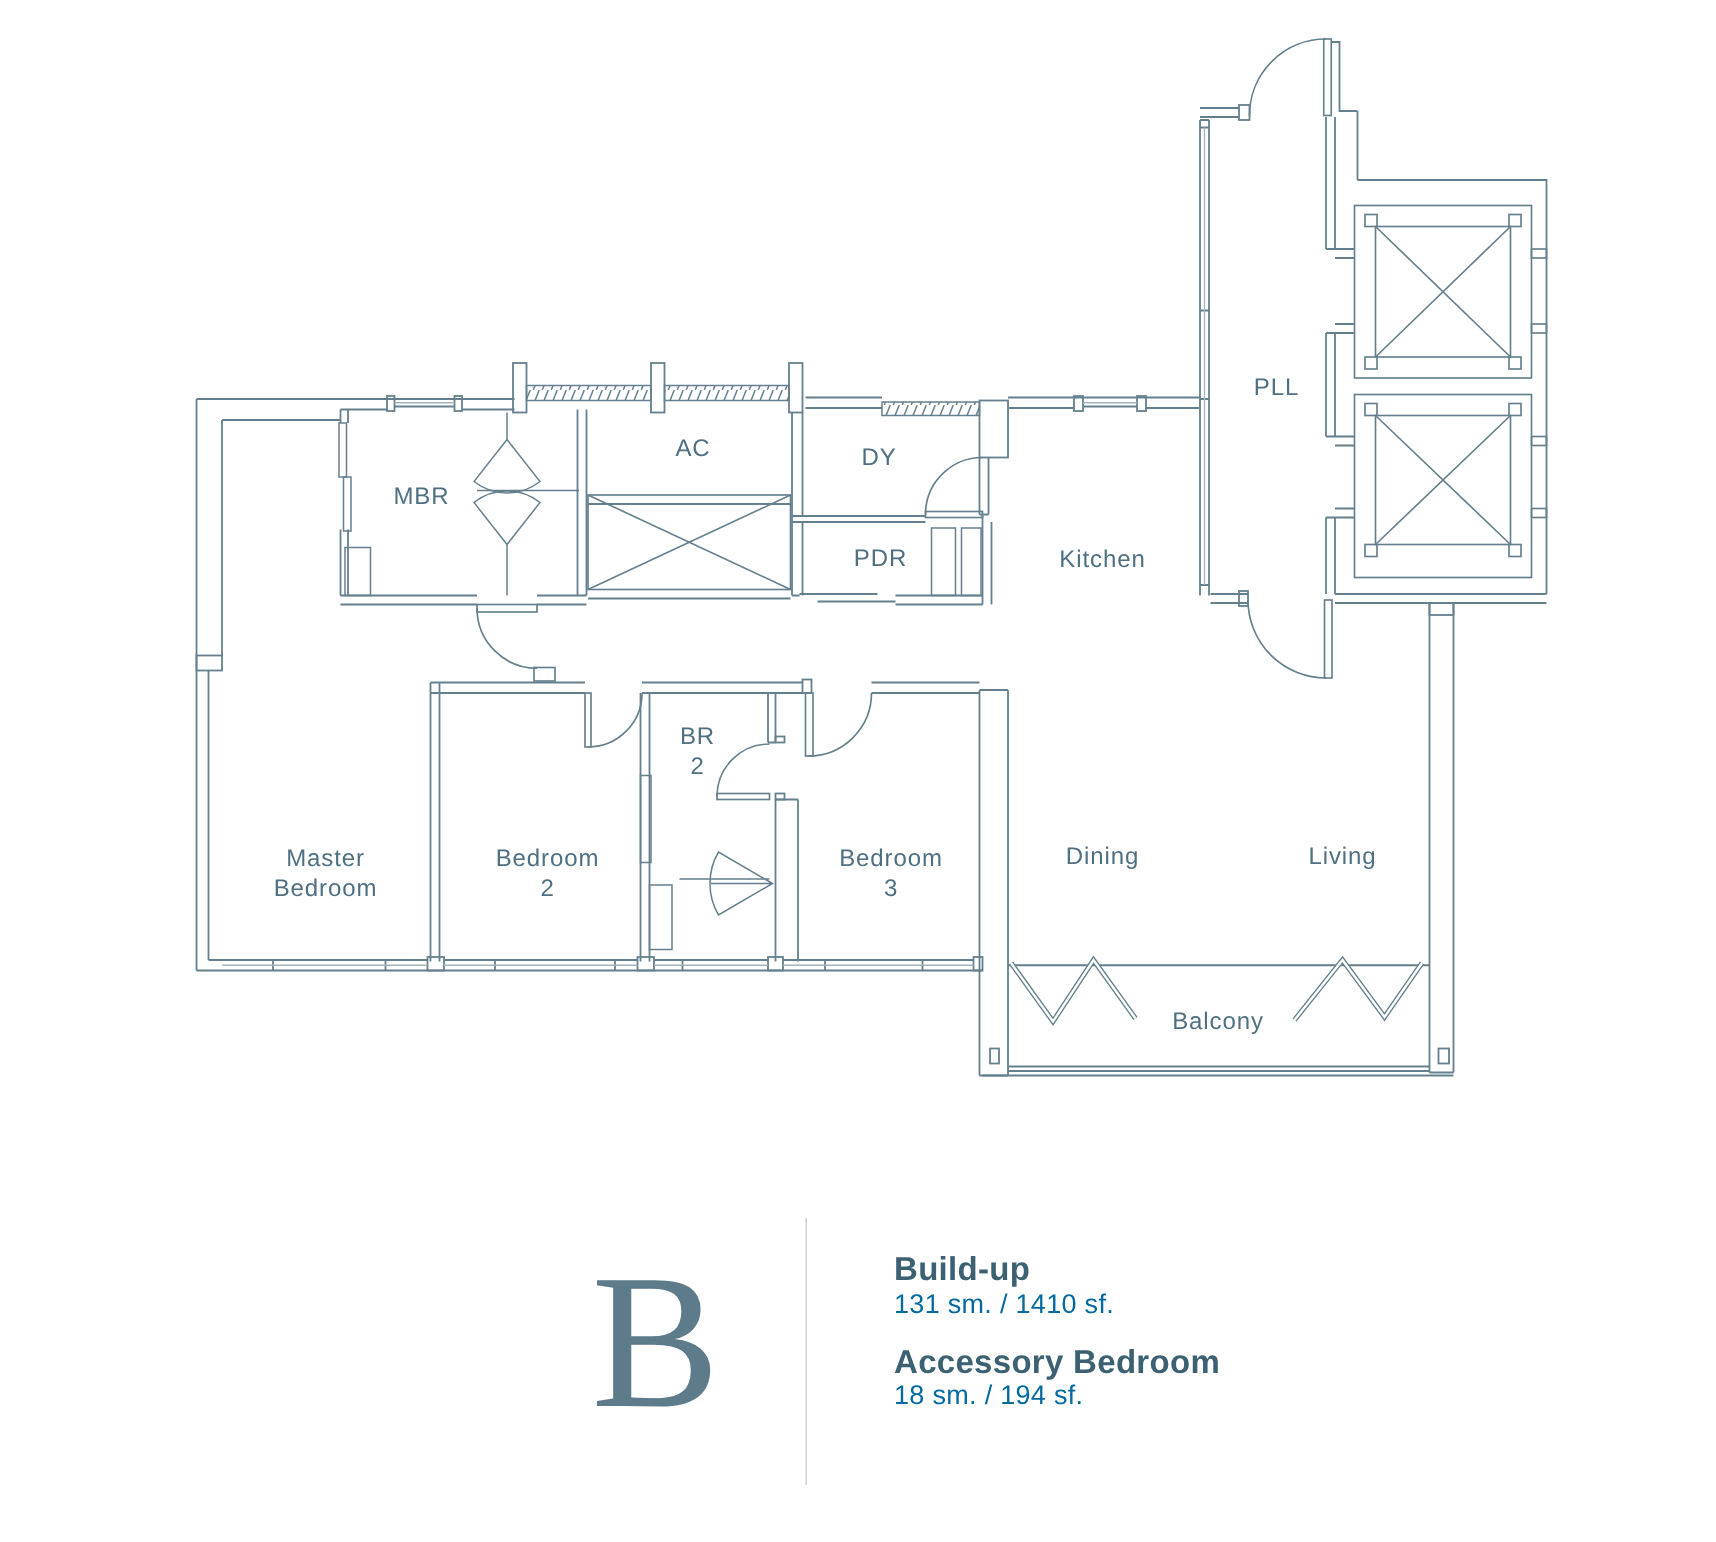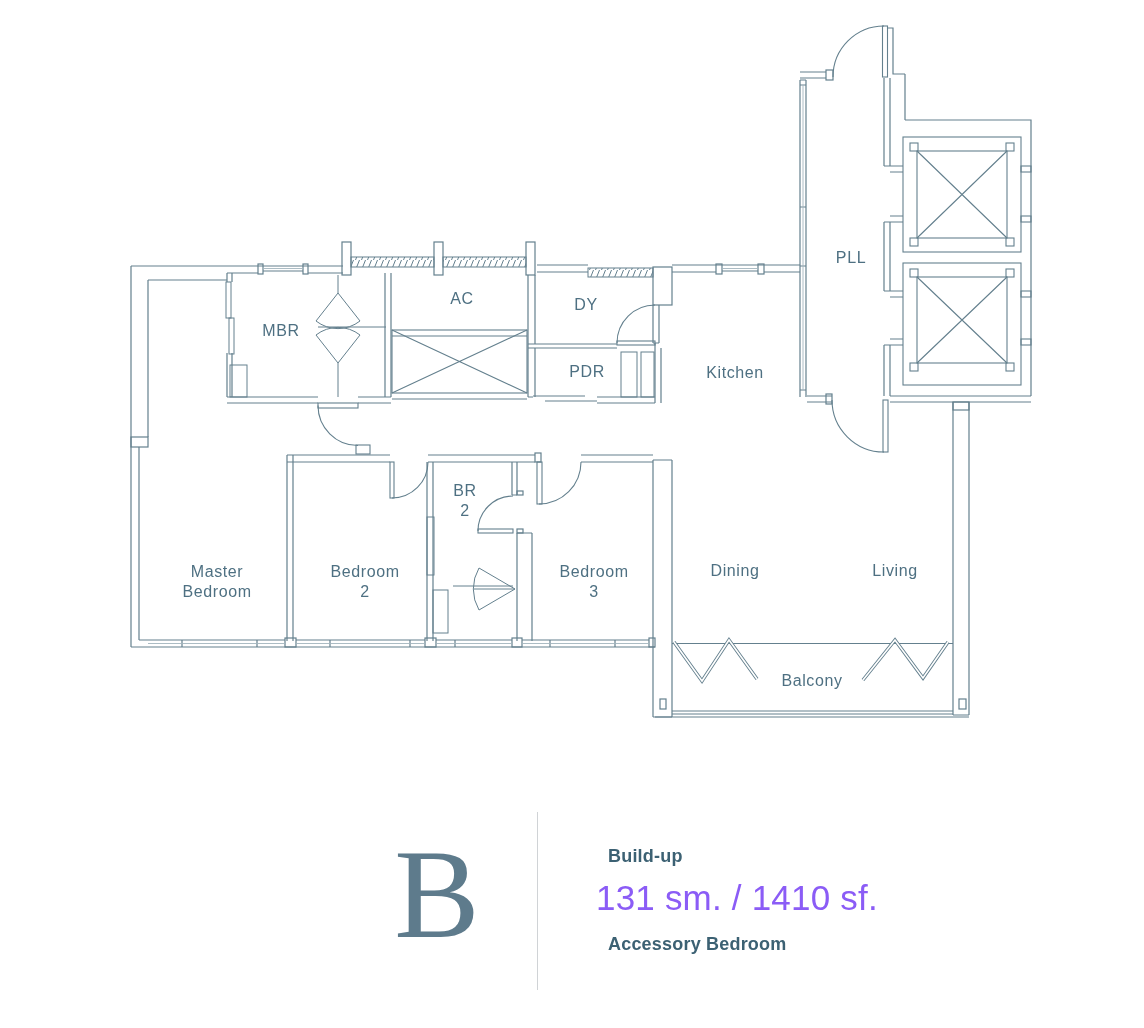--- a/index.html
+++ b/index.html
@@ -7,23 +7,23 @@
         font-family:"Liberation Sans",sans-serif;}
   svg{position:absolute;left:0;top:0;}
   .room-label{font-family:"Liberation Sans",sans-serif;font-size:16px;letter-spacing:.6px;
               fill:#4e7082;text-anchor:middle;}
   .legend-letter{position:absolute;left:362px;top:830px;width:150px;text-align:center;
                  font-family:"Liberation Serif",serif;font-size:128px;line-height:1.0;
                  color:#5e7b8c;}
   .legend-divider{position:absolute;left:537px;top:812px;width:1px;height:178px;
                   background:#d0d3d6;}
   .legend-info{position:absolute;left:596px;top:834px;width:420px;}
-  .legend-title{font-size:18px;font-weight:bold;color:#3c6173;line-height:1.12;
-                letter-spacing:.2px;margin:12px;}
-  .legend-value{font-size:35px;color:#8b5cf6;line-height:1.12;letter-spacing:.2px;
+  .legend-title{font-size:22px;font-weight:bold;color:#3c6173;line-height:1.12;
+                letter-spacing:.2px;margin:0;}
+  .legend-value{font-size:18px;color:#0369a1;line-height:1.12;letter-spacing:.2px;
                 margin:0 0 17px 0;}
 </style>
 </head>
 <body>
 
 <div class="page">
 
 <svg width="1144" height="770" viewBox="0 0 1144 770">
   <defs>
     <pattern id="hatch" width="6" height="10" patternUnits="userSpaceOnUse">
@@ -216,15 +216,16 @@
     <text class="room-label" x="812" y="686">Balcony</text>
   </g>
 </svg>
 
 <div class="legend-letter">B</div>
 <div class="legend-divider"></div>
 <div class="legend-info">
   <p class="legend-title">Build-up</p>
   <p class="legend-value">131 sm. / 1410 sf.</p>
   <p class="legend-title">Accessory Bedroom</p>
+  <p class="legend-value">18 sm. / 194 sf.</p>
 </div>
 
 </div>
 
 </body></html>

